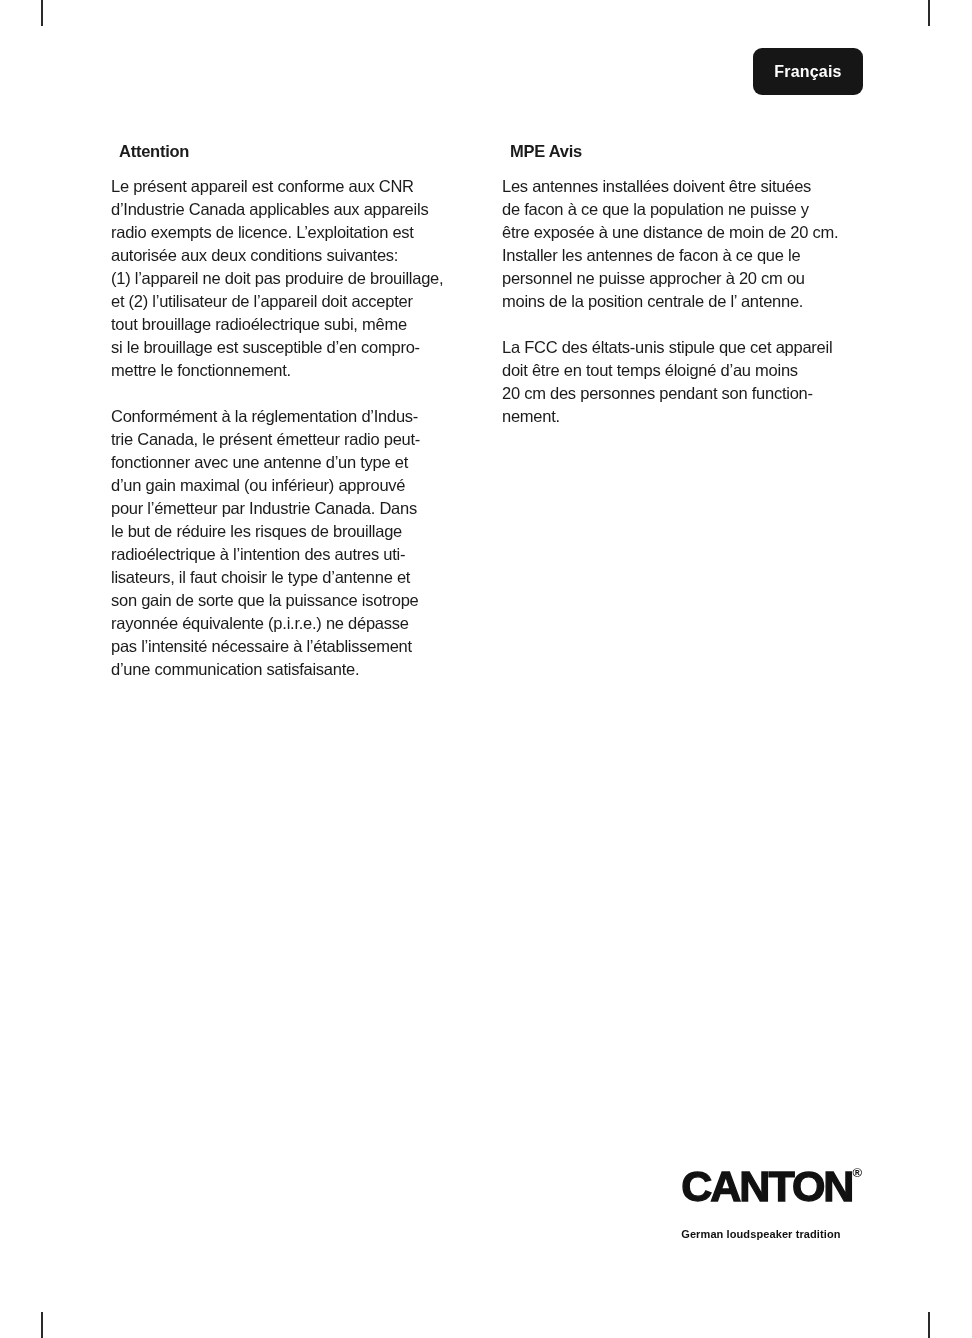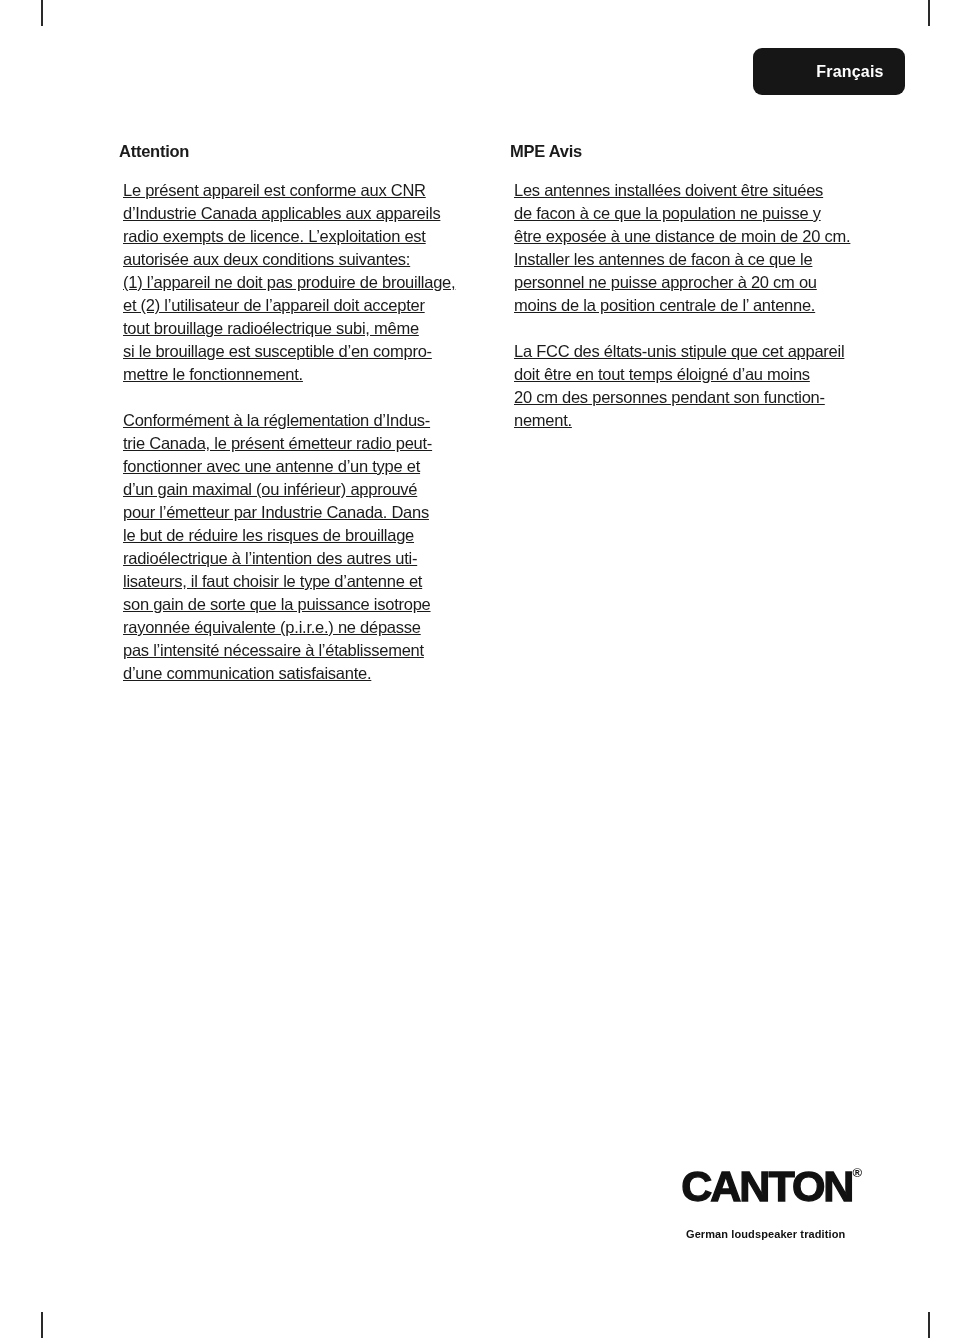--- a/index.html
+++ b/index.html
@@ -32,21 +32,20 @@
     position: absolute;
     left: 753px;
     top: 48px;
     width: 110px;
     height: 47px;
     background: #161616;
     border-radius: 9px;
     display: flex;
     align-items: center;
     justify-content: center;
-    padding-left: 42px;
   }
   .lang-tab span {
     color: #ffffff;
     font-size: 16px;
     font-weight: bold;
     letter-spacing: 0.2px;
   }
 
   
   .col {
@@ -61,33 +60,32 @@
   .col-left  { left: 107px; }
   .col-right { left: 498px; }
   .col h2 {
     margin: 12px;
     font-size: 16.5px;
     line-height: 23px;
     font-weight: bold;
     color: #1b1b1b;
   }
   .col p {
-    margin: 16px;
-    text-decoration: underline;
+    margin: 4px;
   }
   .col p + p {
     margin-top: 23px;
   }
 
   
   .logo {
     position: absolute;
     right: 110px;
     top: 1165px;
-    text-align: center;
+    text-align: left;
   }
   .logo-word {
     font-size: 43px;
     font-weight: bold;
     letter-spacing: -2px;
     color: #111111;
     -webkit-text-stroke: 1.3px #111111;
     line-height: 1;
     white-space: nowrap;
   }

